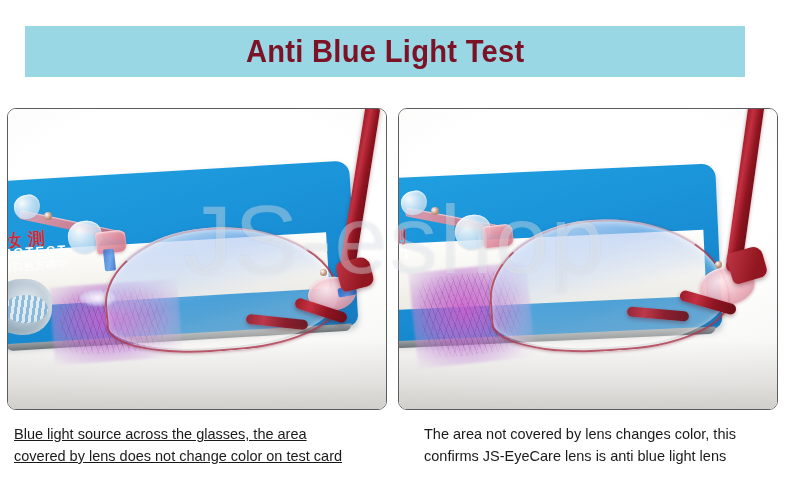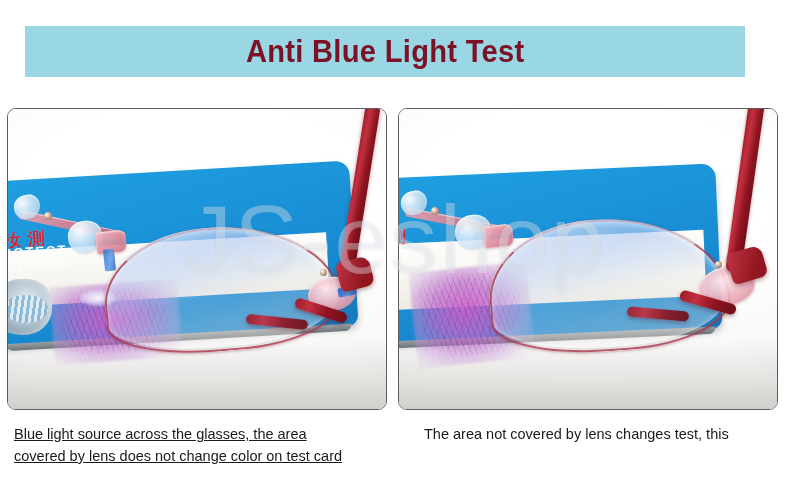--- a/index.html
+++ b/index.html
@@ -350,14 +350,15 @@
 
 <div id="watermark">
   <div id="watermark-text">JS-eshop</div>
 </div>
 
 <div class="caption" id="caption-left">
   <span class="caption-line">Blue light source across the glasses, the area</span>
   <span class="caption-line">covered by lens does not change color on test card</span>
 </div>
 <div class="caption" id="caption-right">
-  <span class="caption-line">The area not covered by lens changes test, this</span>
+  <span class="caption-line">The area not covered by lens changes color, this</span>
+  <span class="caption-line">confirms JS-EyeCare lens is anti blue light lens</span>
 </div>
 
 </body></html>

